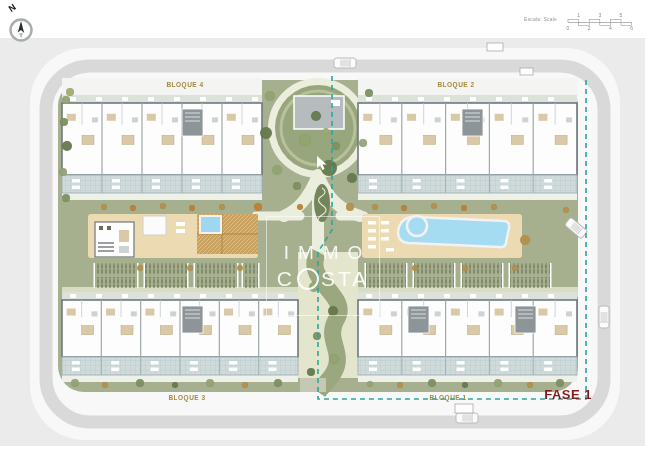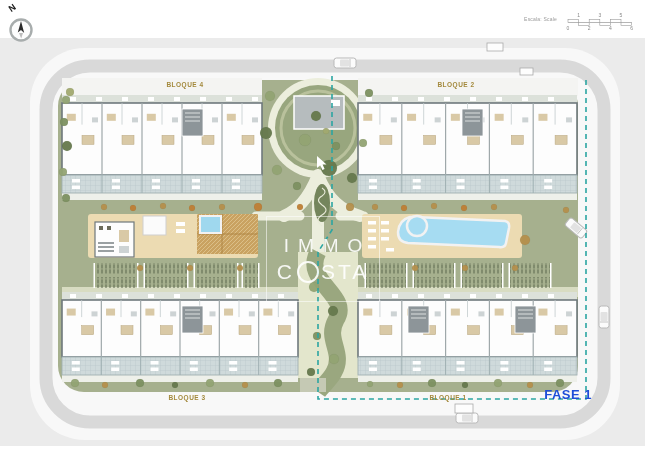--- a/index.html
+++ b/index.html
@@ -11,24 +11,24 @@
   
   .compass{position:absolute;left:2px;top:2px;width:40px;height:46px;}
   .compass .n{position:absolute;left:7px;top:1px;font-size:9px;font-weight:bold;color:#222;
               transform:rotate(-35deg);}
   
   .scalebar{position:absolute;right:6px;top:7px;display:flex;align-items:center;gap:4px;}
   .scalebar .lbl{font-size:5px;color:#999;letter-spacing:.2px;white-space:nowrap;}
   
   .blk{position:absolute;transform:translateX(-50%);font-size:6.5px;font-weight:bold;
        letter-spacing:.5px;color:#a3893c;white-space:nowrap;}
-  .fase{position:absolute;font-size:13px;font-weight:bold;letter-spacing:.5px;color:#1d4ed8;
+  .fase{position:absolute;font-size:13px;font-weight:bold;letter-spacing:.5px;color:#7f1d1d;
         transform:translateX(-100%);white-space:nowrap;}
   
-  .wm{position:absolute;left:266px;top:216px;width:114px;height:86px;
+  .wm{position:absolute;left:266px;top:216px;width:114px;height:100px;
       border:1px solid rgba(255,255,255,.55);display:flex;flex-direction:column;
       align-items:center;justify-content:center;color:rgba(255,255,255,.9);pointer-events:none;}
   .wm .l1{font-size:19px;letter-spacing:9px;margin-left:9px;font-weight:300;}
   .wm .l2{font-size:21px;letter-spacing:3px;font-weight:300;display:flex;align-items:center;margin-top:3px;}
   .wm .ring{width:22px;height:22px;border:2px solid rgba(255,255,255,.9);border-radius:50%;
             margin:0 2px;color:transparent;display:inline-flex;align-items:center;justify-content:center;
             font-size:1px;}
   .cursor{position:absolute;left:316px;top:155px;pointer-events:none;}
 </style>
 </head>

